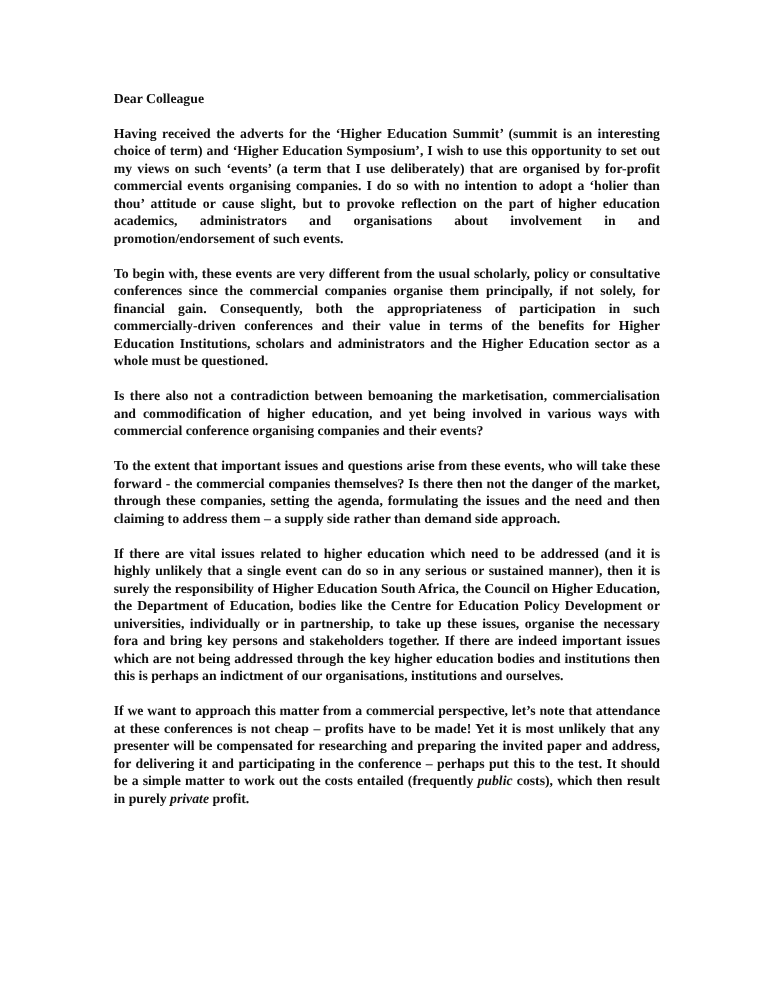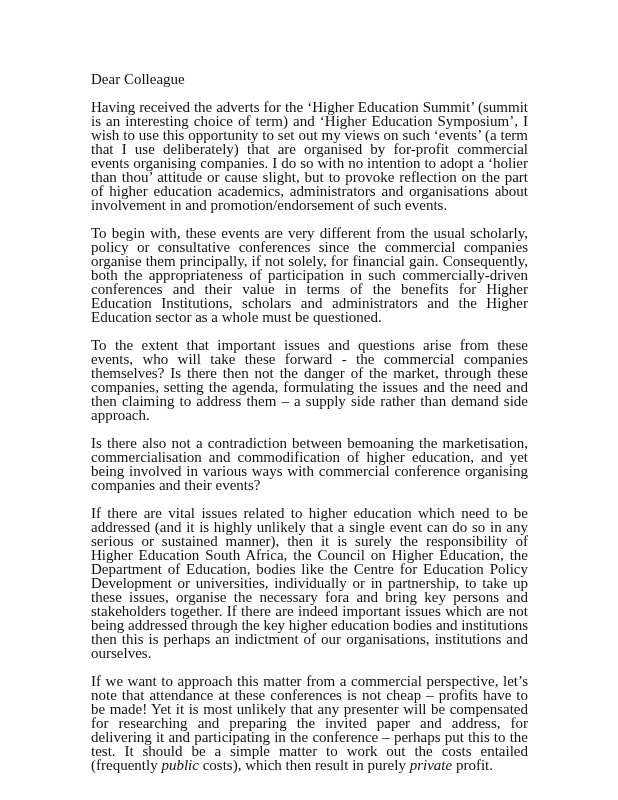--- a/index.html
+++ b/index.html
@@ -3,32 +3,33 @@
 <meta charset="utf-8">
 <style>
   html, body { margin: 0; padding: 0; background: #ffffff; }
   body { width: 618px; height: 800px; overflow: hidden; position: relative; }
   .page {
     position: absolute;
     left: 91px;
     top: 72px;
     width: 437px;
     font-family: "Liberation Serif", "DejaVu Serif", serif;
-    font-size: 15px;
+    font-size: 11px;
     line-height: 14px;
     color: #111111;
+    font-weight: bold;
   }
   .salutation { margin: 0 0 14px 0; }
   .para { margin: 0 0 14px 0; text-align: justify; text-align-last: left; }
   em { font-style: italic; }
 </style>
 </head>
 <body>
 
 <div class="page">
   <p class="salutation">Dear Colleague</p>
   <p class="para">Having received the adverts for the ‘Higher Education Summit’ (summit is an interesting choice of term) and ‘Higher Education Symposium’, I wish to use this opportunity to set out my views on such ‘events’ (a term that I use deliberately) that are organised by for-profit commercial events organising companies. I do so with no intention to adopt a ‘holier than thou’ attitude or cause slight, but to provoke reflection on the part of higher education academics, administrators and organisations about involvement in and promotion/endorsement of such events.</p>
   <p class="para">To begin with, these events are very different from the usual scholarly, policy or consultative conferences since the commercial companies organise them principally, if not solely, for financial gain. Consequently, both the appropriateness of participation in such commercially-driven conferences and their value in terms of the benefits for Higher Education Institutions, scholars and administrators and the Higher Education sector as a whole must be questioned.</p>
+  <p class="para">Is there also not a contradiction between bemoaning the marketisation, commercialisation and commodification of higher education, and yet being involved in various ways with commercial conference organising companies and their events?</p>
   <p class="para">To the extent that important issues and questions arise from these events, who will take these forward - the commercial companies themselves? Is there then not the danger of the market, through these companies, setting the agenda, formulating the issues and the need and then claiming to address them – a supply side rather than demand side approach.</p>
-  <p class="para">Is there also not a contradiction between bemoaning the marketisation, commercialisation and commodification of higher education, and yet being involved in various ways with commercial conference organising companies and their events?</p>
   <p class="para">If there are vital issues related to higher education which need to be addressed (and it is highly unlikely that a single event can do so in any serious or sustained manner), then it is surely the responsibility of Higher Education South Africa, the Council on Higher Education, the Department of Education, bodies like the Centre for Education Policy Development or universities, individually or in partnership, to take up these issues, organise the necessary fora and bring key persons and stakeholders together. If there are indeed important issues which are not being addressed through the key higher education bodies and institutions then this is perhaps an indictment of our organisations, institutions and ourselves.</p>
   <p class="para"><span>If we want to approach this matter from a commercial perspective, let’s note that attendance at these conferences is not cheap – profits have to be made! Yet it is most unlikely that any presenter will be compensated for researching and preparing the invited paper and address, for delivering it and participating in the conference – perhaps put this to the test. It should be a simple matter to work out the costs entailed (frequently </span><em>public</em><span> costs), which then result in purely </span><em>private</em><span> profit.</span></p>
 </div>
 
 </body></html>

